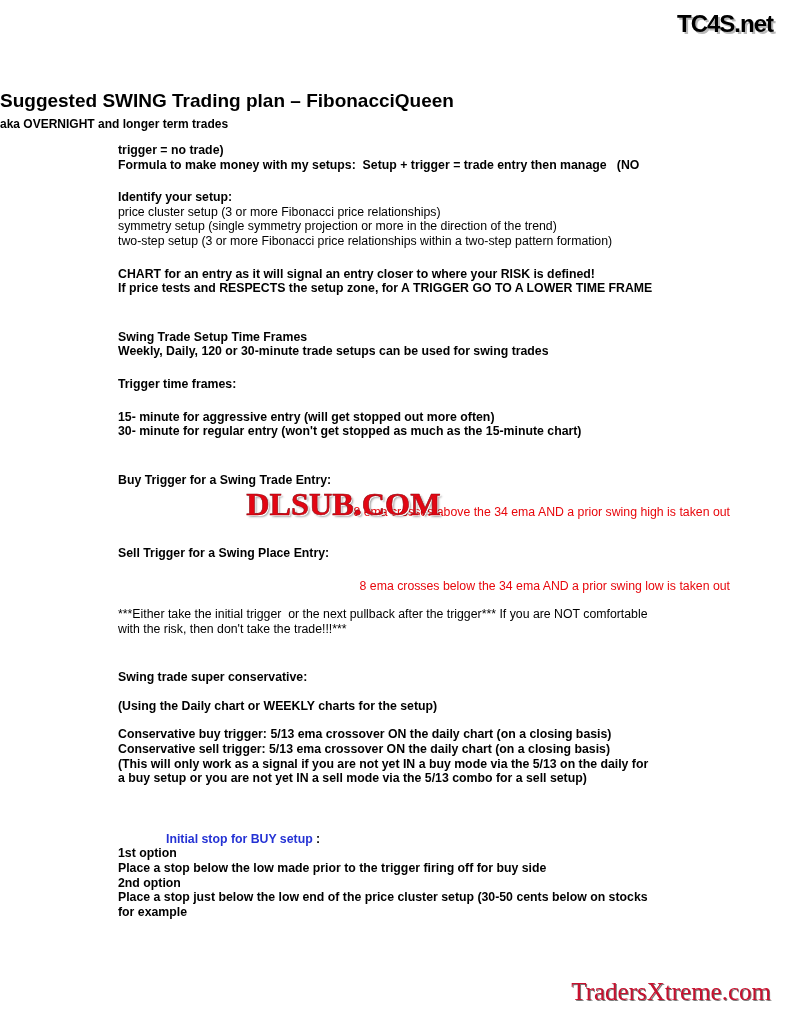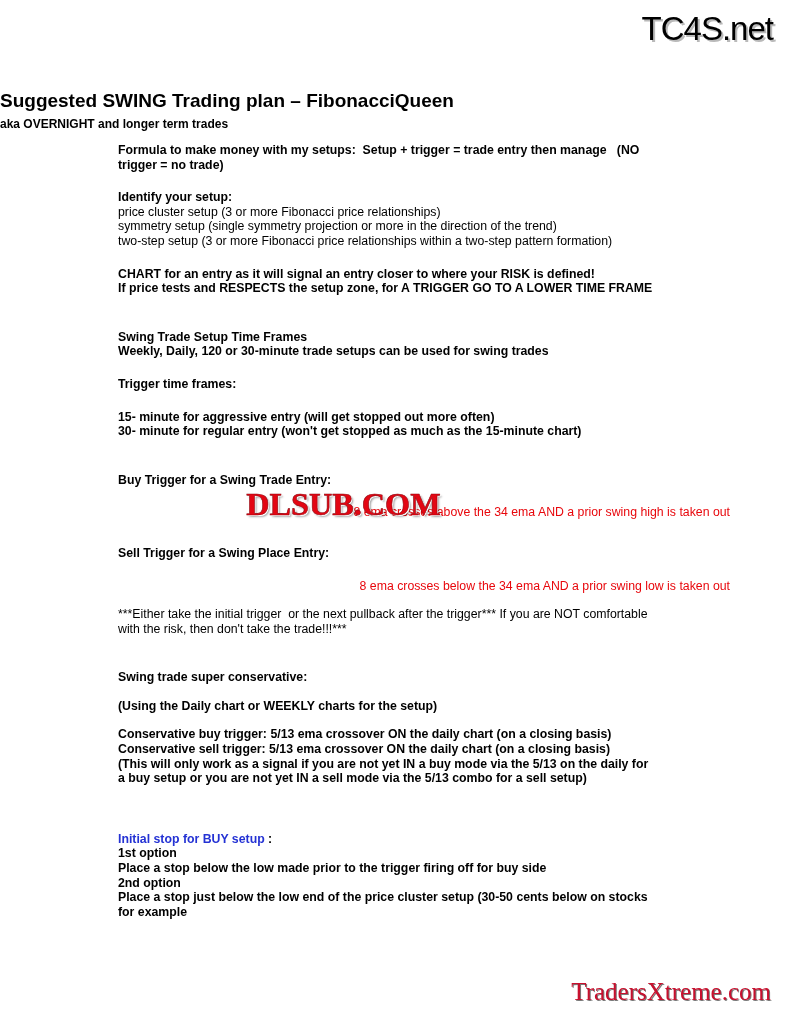--- a/index.html
+++ b/index.html
@@ -21,22 +21,22 @@
     height: 1024px;
     background: #ffffff;
   }
 
   
   .brand-top {
     position: absolute;
     top: 10px;
     right: 18px;
     font-family: "Liberation Sans", sans-serif;
-    font-weight: normal;
-    font-size: 33px;
+    font-weight: bold;
+    font-size: 24px;
     letter-spacing: -1px;
     color: #000000;
     text-shadow: 2px 2px 0 #b9b9b9;
   }
 
   
   .title-wrap {
     position: absolute;
     top: 90px;
     left: 0;
@@ -68,21 +68,21 @@
   }
   .sp-14 { height: 14px; }
   .sp-18 { height: 18px; }
   .sp-26 { height: 26px; }
   .sp-34 { height: 34px; }
   .sp-46 { height: 46px; }
 
   .b { font-weight: bold; }
   .n { font-weight: normal; }
   .red { color: #e8070c; font-weight: normal; text-align: right; }
-  .blue { color: #2432d4; font-weight: bold; }
+  .blue { color: #2432d4; font-weight: bold; margin-left: 48px; }
 
   .line { display: block; white-space: pre-wrap; }
 
   
   .watermark {
     position: absolute;
     top: 487px;
     left: 250px;
     font-family: "Liberation Serif", serif;
     font-weight: bold;
@@ -115,22 +115,22 @@
   <div class="brand-top">TC4S.net</div>
 
   <div class="title-wrap">
     <div class="doc-title">Suggested SWING Trading plan – FibonacciQueen</div>
     <div class="doc-subtitle">aka OVERNIGHT and longer term trades</div>
   </div>
 
   <div class="body-area">
 
     <div class="blk b">
+      <span class="line">trigger = no trade)</span>
       <span class="line">Formula to make money with my setups:  Setup + trigger = trade entry then manage   (NO</span>
-      <span class="line">trigger = no trade)</span>
     </div>
 
     <div class="sp-18"></div>
 
     <div class="blk b">Identify your setup:</div>
     <div class="blk n">price cluster setup   (3 or more Fibonacci price relationships)</div>
     <div class="blk n">symmetry setup    (single symmetry projection or more in the direction of the trend)</div>
     <div class="blk n">two-step setup (3 or more Fibonacci price relationships within a two-step pattern formation)</div>
 
     <div class="sp-18"></div>

